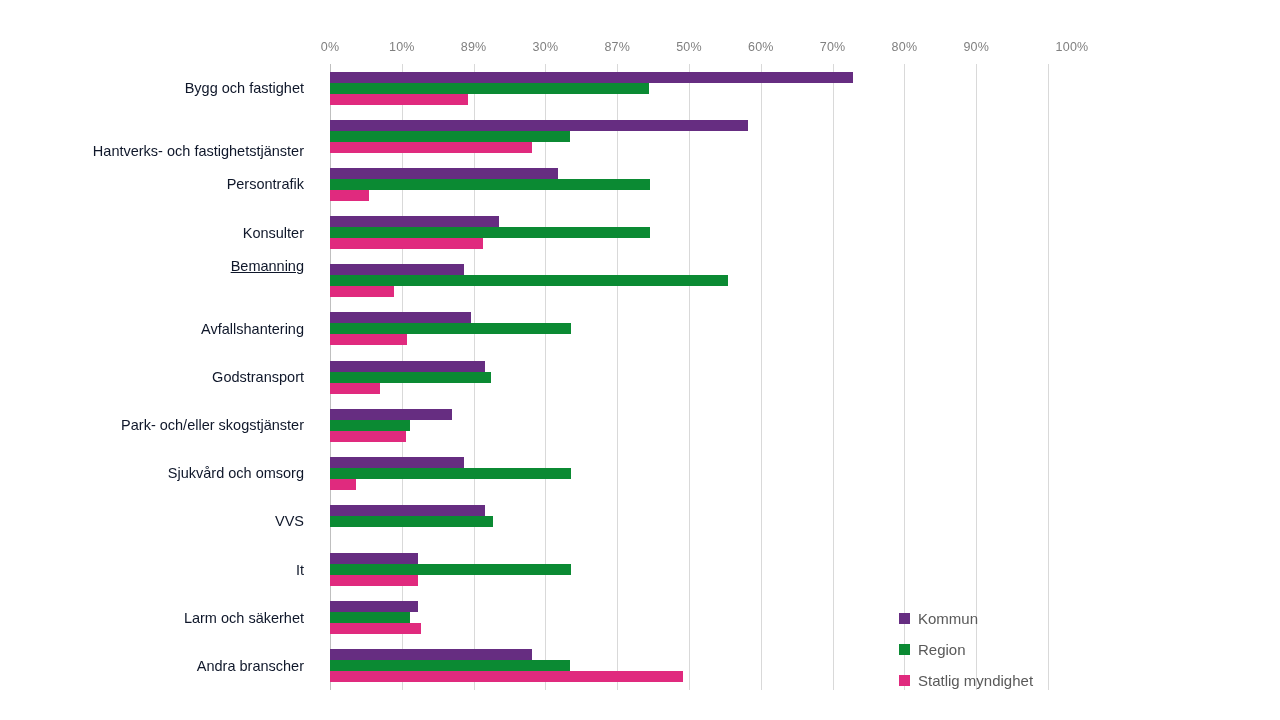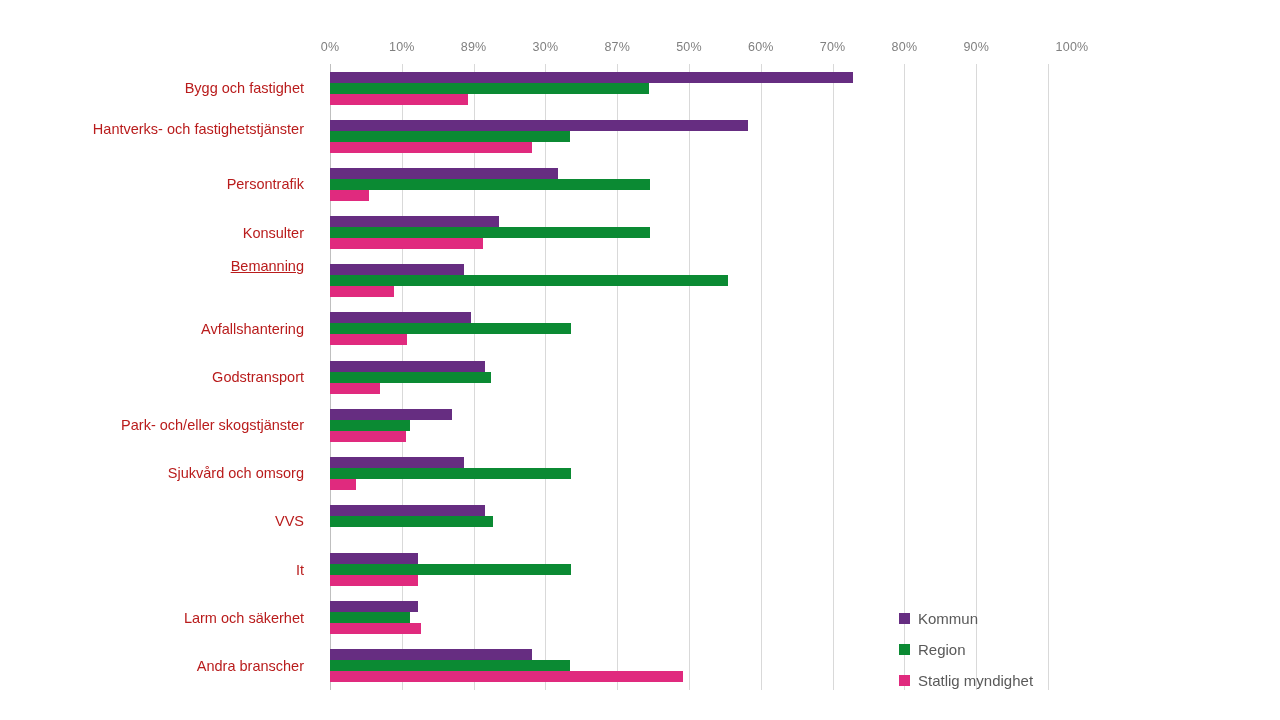--- a/index.html
+++ b/index.html
@@ -63,21 +63,21 @@
     top: 64px;
     width: 318px;
     height: 626px;
   }
   .cat-label {
     position: absolute;
     right: 14px;
     transform: translateY(-50%);
     text-align: right;
     font-size: 14.5px;
-    color: #b91c1c;
+    color: #0f172a;
     white-space: nowrap;
   }
 
   .group {
     position: absolute;
     left: 0;
     width: 100%;
   }
   .bar {
     position: absolute;
@@ -204,21 +204,21 @@
       </div>
       <div class="group" style="top: 585.423px; height: 33px;">
         <div class="bar kommun" title="Andra branscher – Kommun: 28.1%" style="top: 0px; width: 201.758px; background: rgb(102, 45, 129);"></div>
         <div class="bar region" title="Andra branscher – Region: 33.4%" style="top: 11px; width: 239.812px; background: rgb(11, 138, 51);"></div>
         <div class="bar statlig" title="Andra branscher – Statlig myndighet: 49.2%" style="top: 22px; width: 353.256px; background: rgb(224, 42, 126);"></div>
       </div>
     </div>
 
   <div id="cat-labels">
       <div class="cat-label" style="top: 24.0769px;">Bygg och fastighet</div>
-      <div class="cat-label" style="top: 65px;">Hantverks- och fastighetstjänster</div>
+      <div class="cat-label" style="top: 87px;">Hantverks- och fastighetstjänster</div>
       <div class="cat-label" style="top: 120.385px;">Persontrafik</div>
       <div class="cat-label" style="top: 168.538px;">Konsulter</div>
       <div class="cat-label" style="top: 202px; text-decoration: underline;">Bemanning</div>
       <div class="cat-label" style="top: 264.846px;">Avfallshantering</div>
       <div class="cat-label" style="top: 313px;">Godstransport</div>
       <div class="cat-label" style="top: 361.154px;">Park- och/eller skogstjänster</div>
       <div class="cat-label" style="top: 409.308px;">Sjukvård och omsorg</div>
       <div class="cat-label" style="top: 457.462px;">VVS</div>
       <div class="cat-label" style="top: 505.615px;">It</div>
       <div class="cat-label" style="top: 553.769px;">Larm och säkerhet</div>

